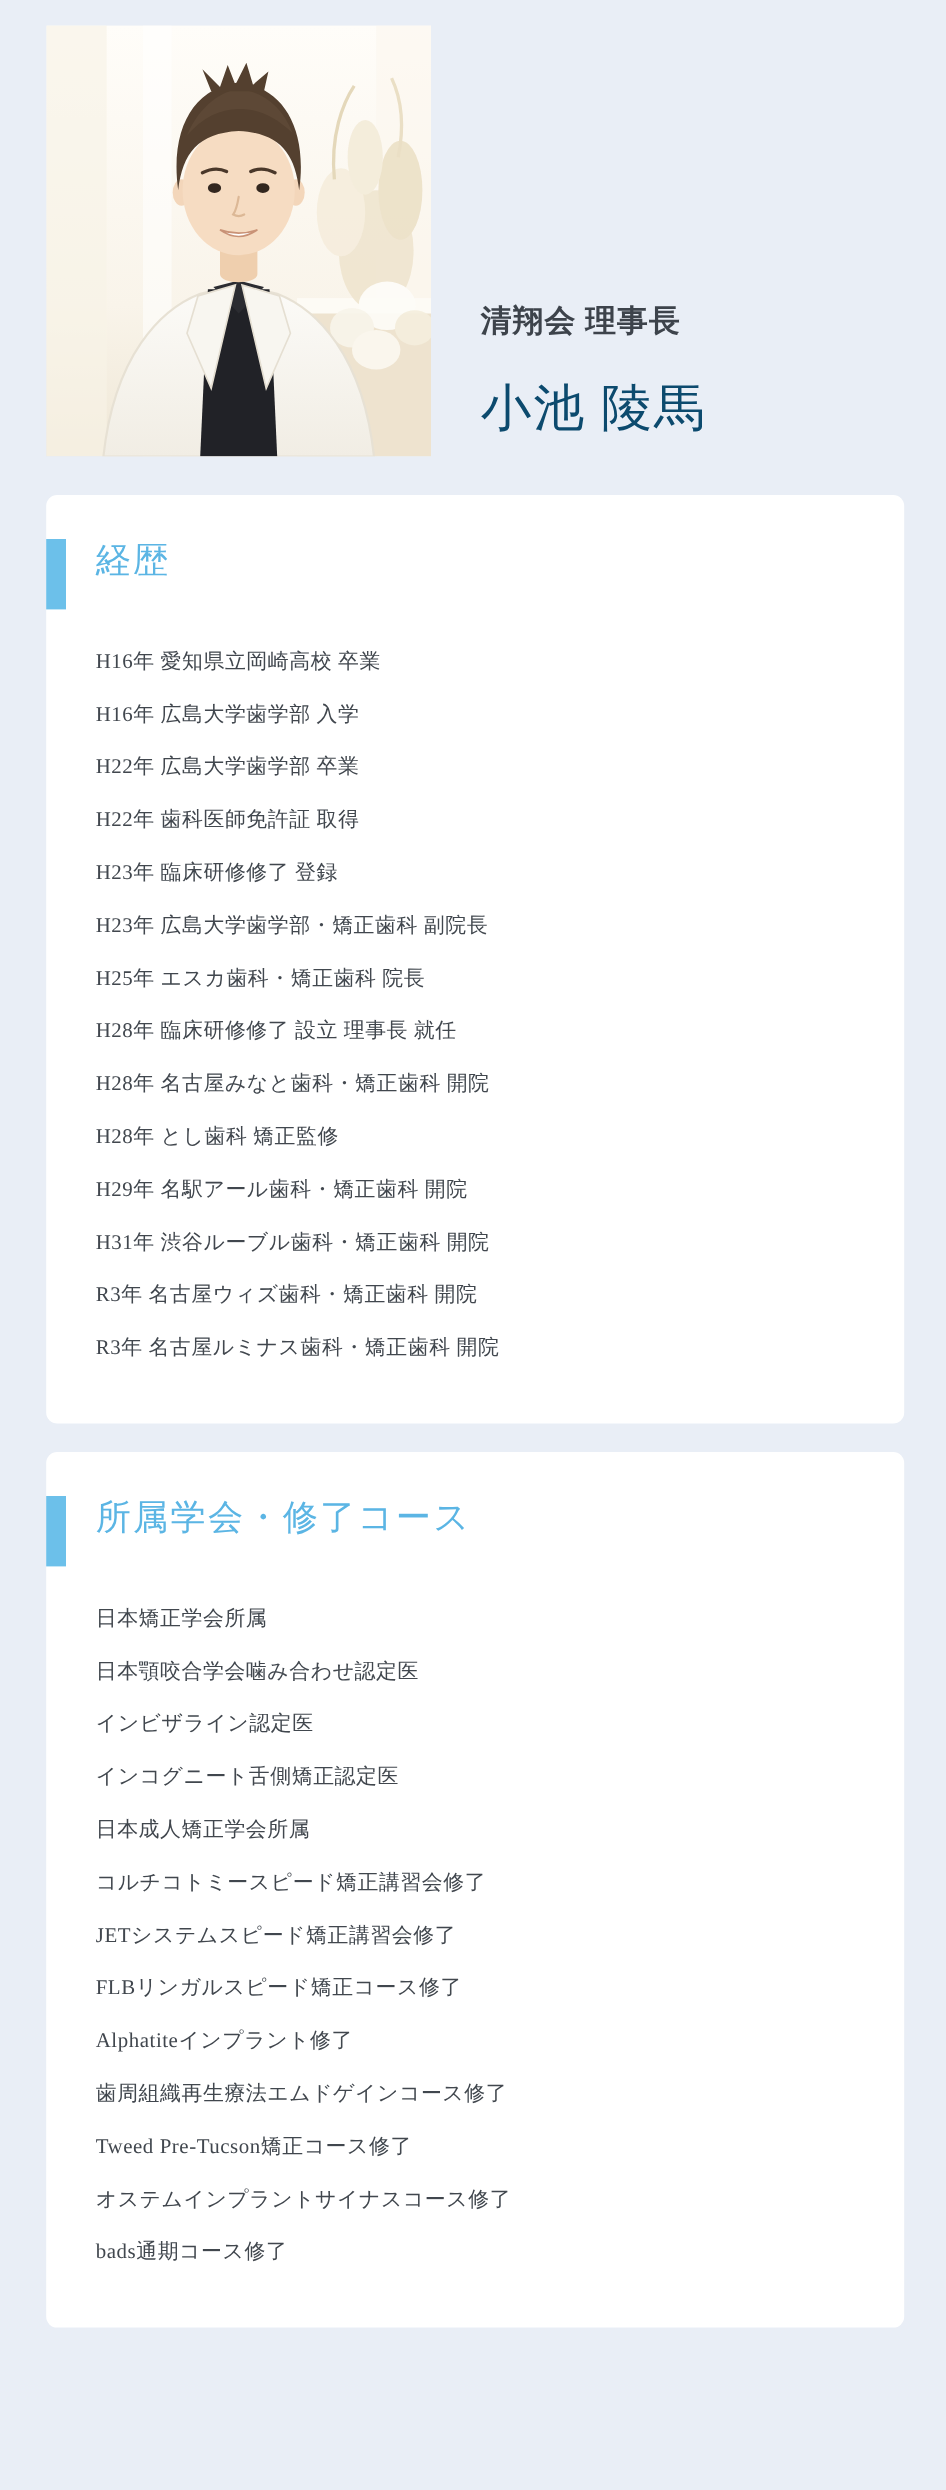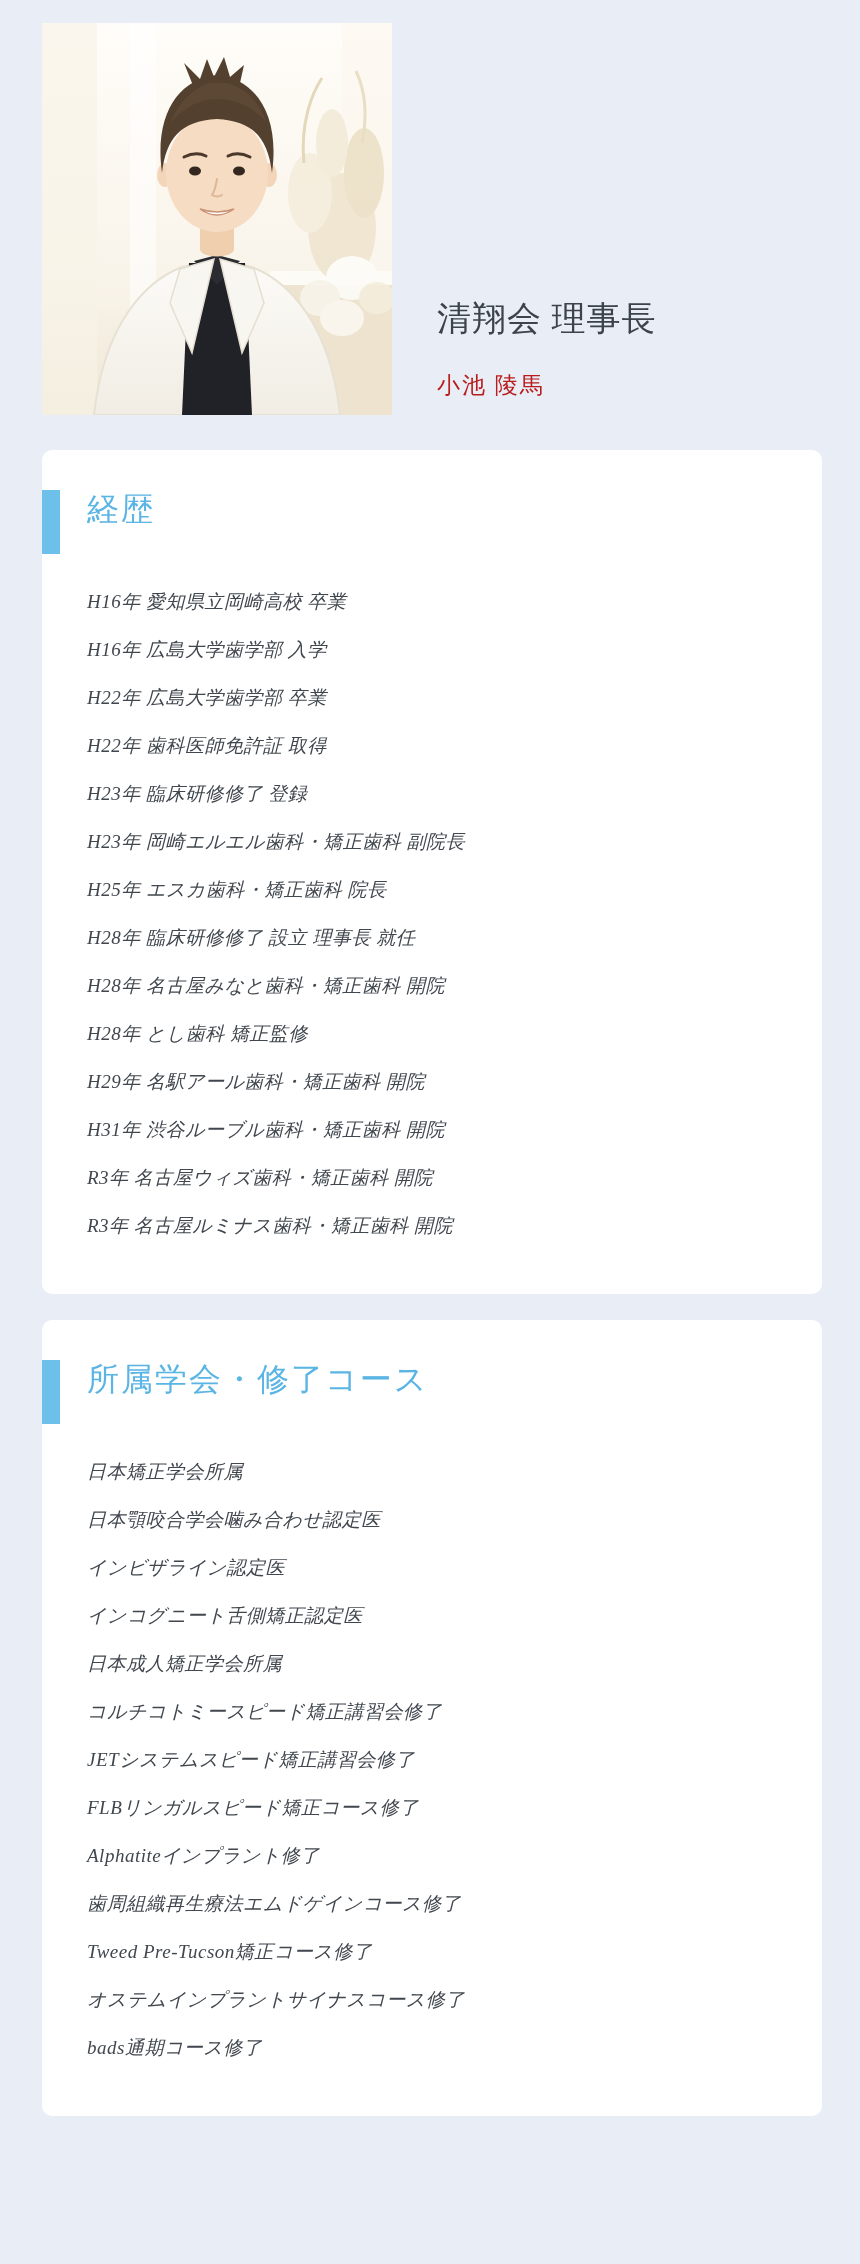--- a/index.html
+++ b/index.html
@@ -19,25 +19,25 @@
   }
   .photo-frame {
     width:350px; height:392px; flex:none; overflow:hidden;
   }
   .photo-frame svg { display:block; width:100%; height:100%; }
   .id-block {
     display:flex; flex-direction:column; justify-content:flex-end;
     margin-left:45px; padding-bottom:14px;
   }
   .profile-title {
-    font-size:34px; color:#3d434b; letter-spacing:1px;
-    line-height:1.3; margin-bottom:30px; font-weight:400;
+    font-size:28px; color:#3d434b; letter-spacing:1px;
+    line-height:1.3; margin-bottom:30px; font-weight:700;
   }
   .profile-name {
-    font-size:23px; color:#b91c1c; letter-spacing:2px;
+    font-size:46px; color:#0c4a6e; letter-spacing:2px;
     line-height:1.3; font-weight:400;
   }
 
   
   .card {
     background:#ffffff;
     border-radius:10px;
     margin:0 38px 0 42px;
     padding:40px 45px 44px 45px;
   }
@@ -56,21 +56,20 @@
     margin-left:27px;
     font-size:32px; color:#5bb5e4; letter-spacing:2px;
     font-weight:400; line-height:1.2;
   }
 
   .list { margin-top:24px; }
   .list-item {
     font-size:19px; line-height:48px;
     color:#41474e; letter-spacing:0.5px;
     white-space:nowrap;
-    font-style:italic;
   }
 </style>
 </head>
 <body>
 
 <div class="page">
 
   <div class="header">
     <div class="photo-frame">
       <svg viewBox="0 0 350 392" preserveAspectRatio="xMidYMid slice">
@@ -153,21 +152,21 @@
     <div class="section-heading">
       <div class="accent-bar"></div>
       <h2 class="heading-text">経歴</h2>
     </div>
     <div class="list">
         <div class="list-item">H16年 愛知県立岡崎高校 卒業</div>
         <div class="list-item">H16年 広島大学歯学部 入学</div>
         <div class="list-item">H22年 広島大学歯学部 卒業</div>
         <div class="list-item">H22年 歯科医師免許証 取得</div>
         <div class="list-item">H23年 臨床研修修了 登録</div>
-        <div class="list-item">H23年 岡崎エルエル歯科・矯正歯科 副院長</div>
+        <div class="list-item">H23年 広島大学歯学部・矯正歯科 副院長</div>
         <div class="list-item">H25年 エスカ歯科・矯正歯科 院長</div>
         <div class="list-item">H28年 臨床研修修了 設立 理事長 就任</div>
         <div class="list-item">H28年 名古屋みなと歯科・矯正歯科 開院</div>
         <div class="list-item">H28年 とし歯科 矯正監修</div>
         <div class="list-item">H29年 名駅アール歯科・矯正歯科 開院</div>
         <div class="list-item">H31年 渋谷ルーブル歯科・矯正歯科 開院</div>
         <div class="list-item">R3年 名古屋ウィズ歯科・矯正歯科 開院</div>
         <div class="list-item">R3年 名古屋ルミナス歯科・矯正歯科 開院</div>
       </div>
   </section>

